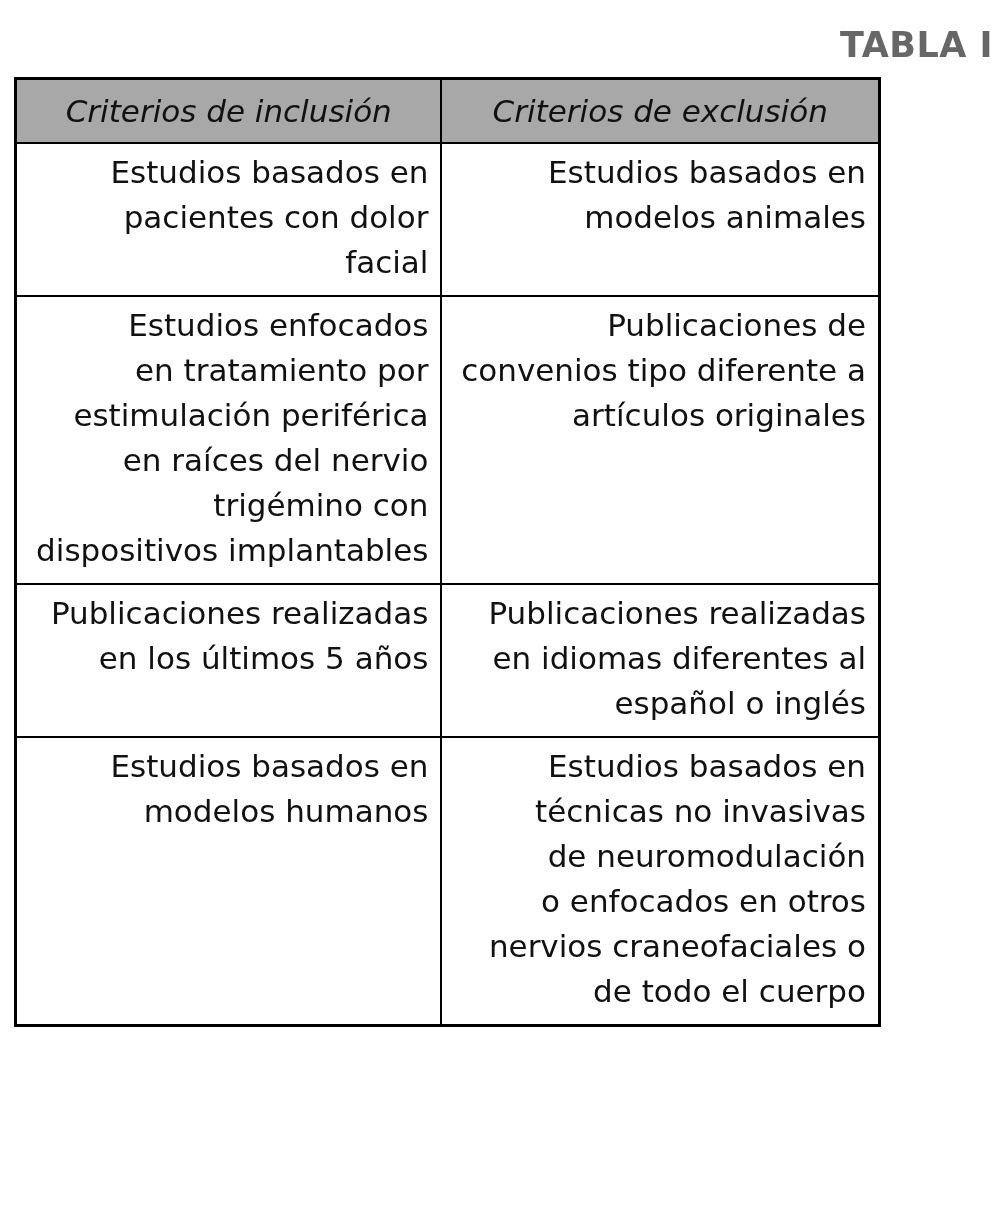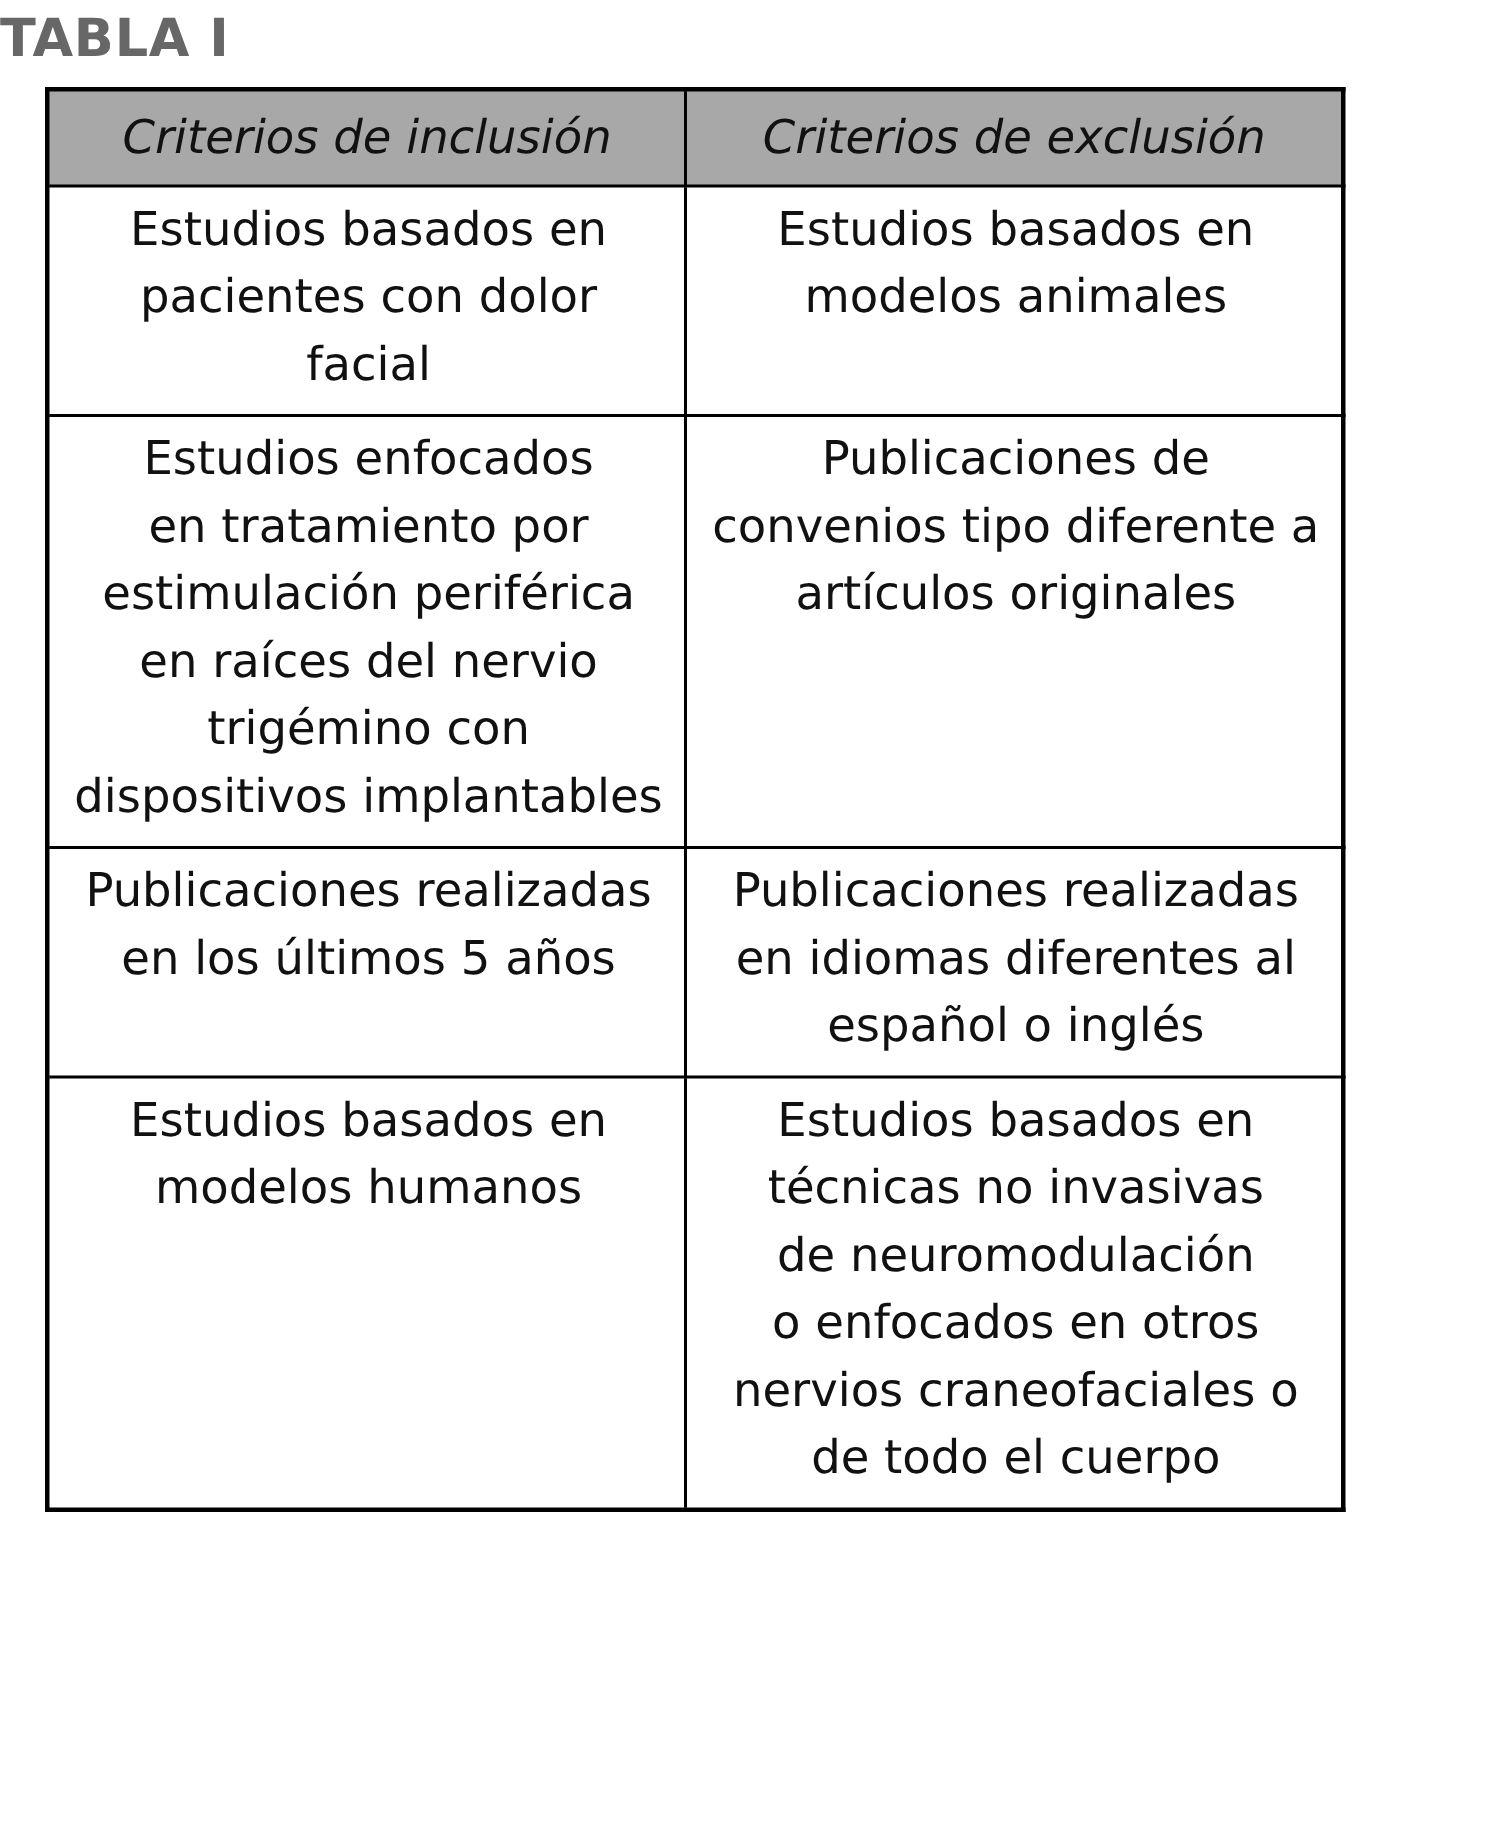--- a/index.html
+++ b/index.html
@@ -9,22 +9,22 @@
     font-family: "DejaVu Sans", "Liberation Sans", sans-serif;
   }
   .page {
     position: relative;
     width: 993px;
     height: 1229px;
     background: #ffffff;
     overflow: hidden;
   }
   .title-block {
-    padding-top: 4px;
-    text-align: left;
+    padding-top: 23px;
+    text-align: right;
   }
   .main-title {
     font-size: 35px;
     font-weight: bold;
     color: #676767;
     letter-spacing: 0.5px;
     line-height: 44px;
   }
   .sub-title {
     font-size: 35px;
@@ -32,21 +32,21 @@
     color: #8e8e8e;
     line-height: 44px;
     display: inline-block;
     transform: scaleX(0.85);
     transform-origin: center;
     white-space: nowrap;
   }
   table.criteria-table {
     border-collapse: collapse;
     table-layout: fixed;
-    margin: 10px 0 0 30px;
+    margin: 10px 0 0 14px;
     width: 867px;
     border: 3px solid #000000;
   }
   table.criteria-table th,
   table.criteria-table td {
     border: 2px solid #000000;
   }
   col.col-left  { width: 49.3%; }
   col.col-right { width: 50.7%; }
   th.header-cell {
@@ -59,21 +59,21 @@
     height: 58px;
     padding: 2px 8px;
   }
   td.body-cell {
     vertical-align: top;
     font-size: 31px;
     line-height: 45px;
     color: #111111;
     padding: 6px 12px 10px 14px;
     white-space: pre-line;
-    text-align: center;
+    text-align: right;
   }
 </style>
 </head>
 <body>
 
 <div class="page">
 
   <div class="title-block">
     <div class="main-title">TABLA I</div>
   </div>

